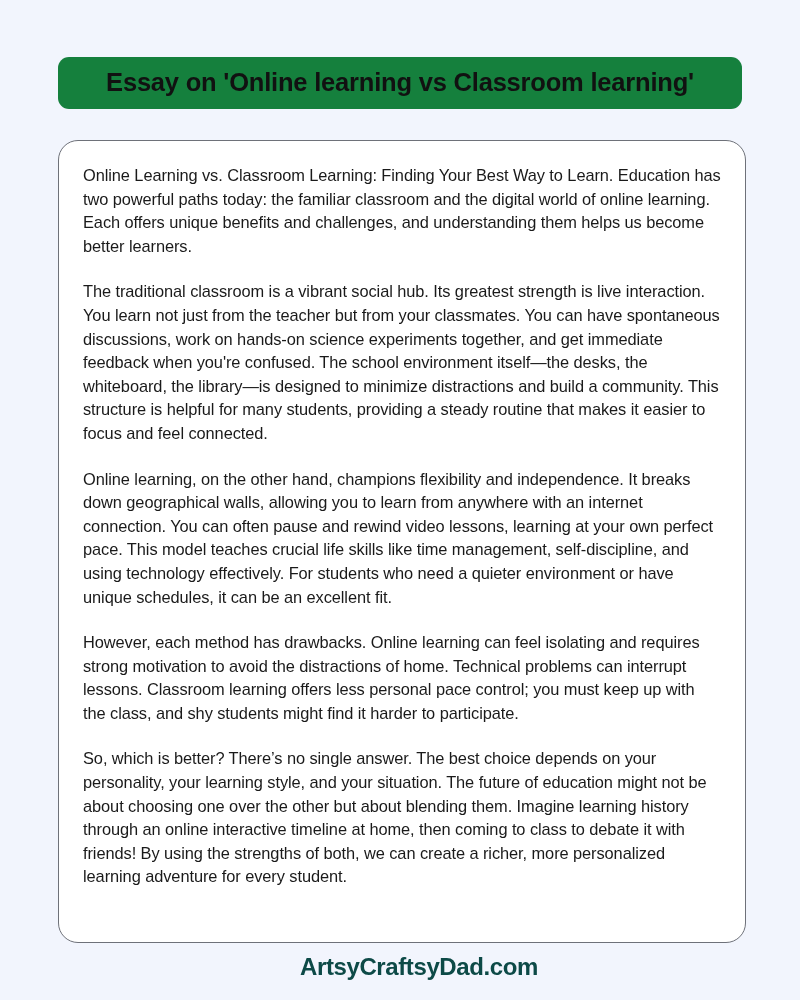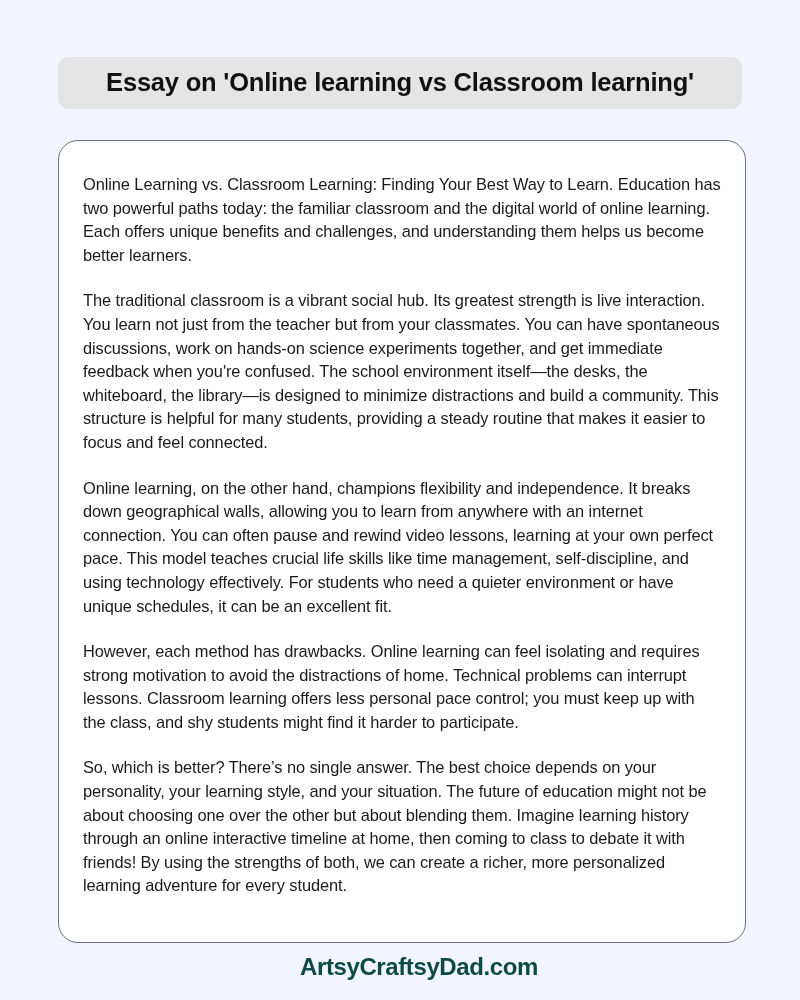--- a/index.html
+++ b/index.html
@@ -21,21 +21,21 @@
     box-sizing: border-box;
   }
 
   
   .title-banner {
     position: absolute;
     left: 58px;
     top: 57px;
     width: 684px;
     height: 52px;
-    background: #e5e5e5;
+    background: #15803d;
     border-radius: 11px;
     display: flex;
     align-items: center;
     justify-content: center;
     box-sizing: border-box;
     padding: 0 14px;
   }
   .title-text {
     font-family: "Liberation Sans", sans-serif;
     font-weight: bold;
@@ -50,21 +50,21 @@
   .essay-card {
     position: absolute;
     left: 58px;
     top: 140px;
     width: 688px;
     height: 803px;
     background: #ffffff;
     border: 1.6px solid #6e7179;
     border-radius: 20px;
     box-sizing: border-box;
-    padding: 32px 24px 0 24px;
+    padding: 23px 24px 0 24px;
     overflow: hidden;
   }
   .essay-body {
     font-family: "Liberation Sans", sans-serif;
     font-size: 16.4px;
     line-height: 23.6px;
     color: #1a1a1a;
     letter-spacing: -0.08px;
   }
   .essay-body p {

